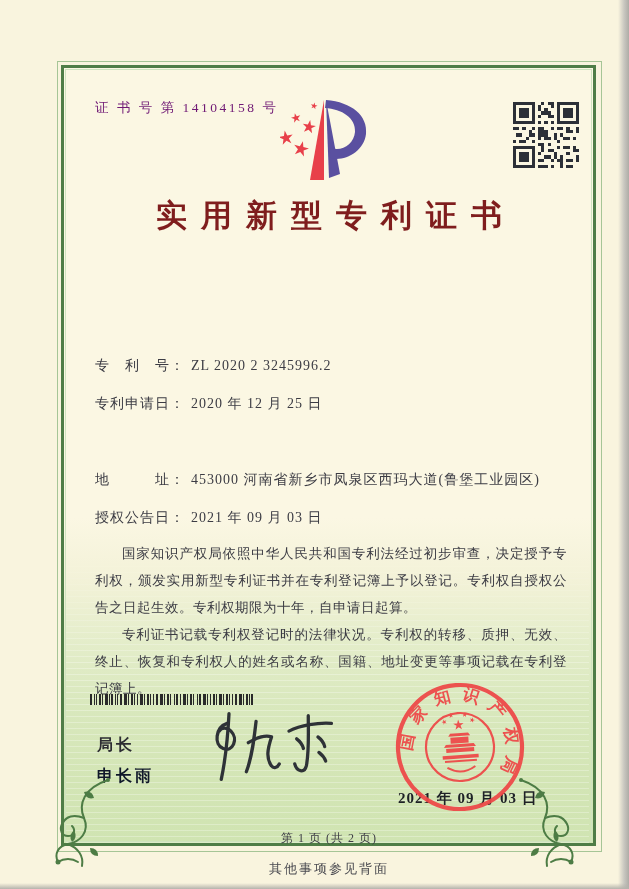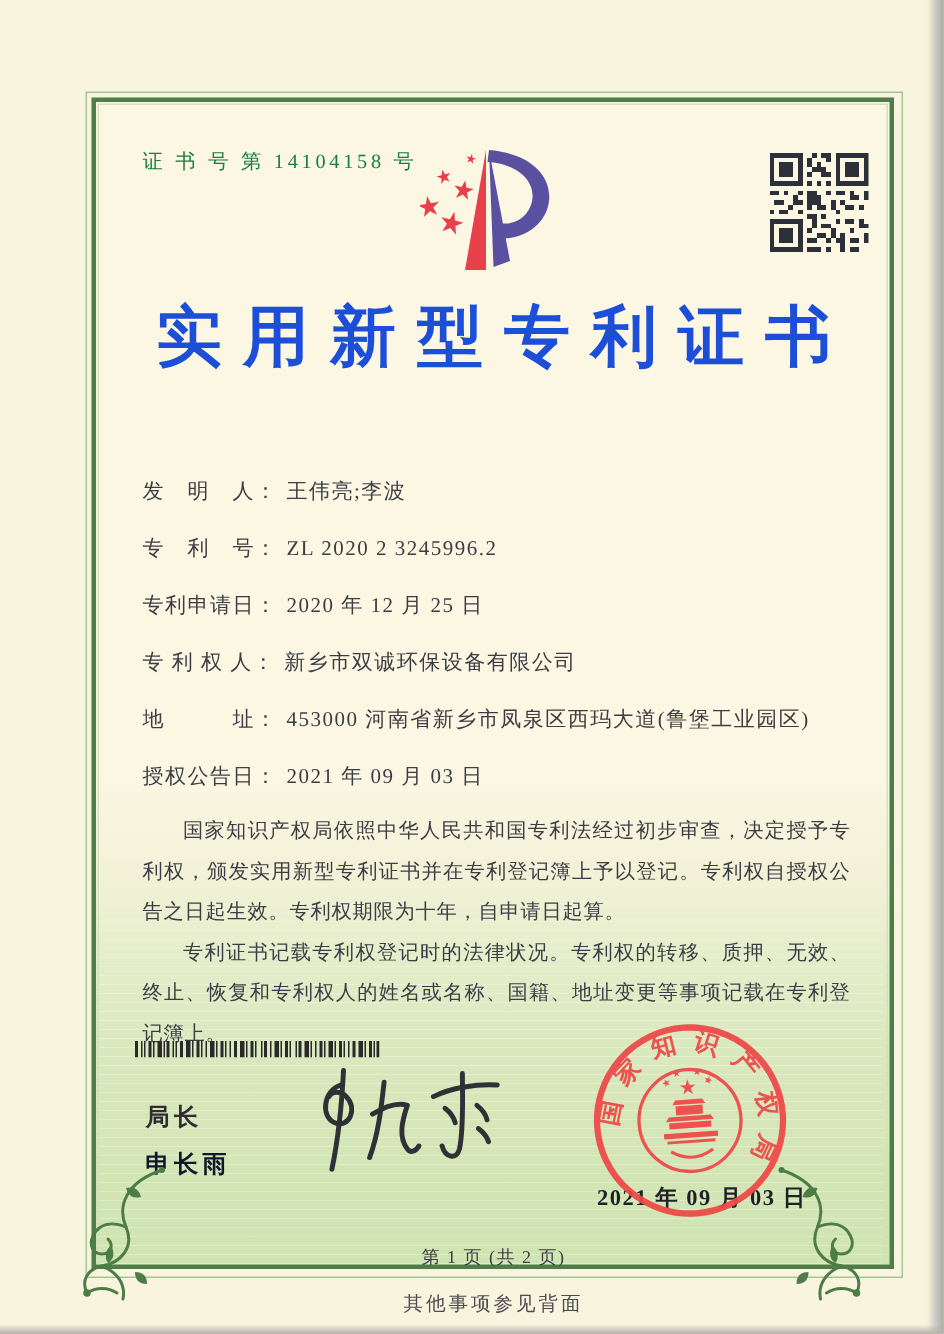--- a/index.html
+++ b/index.html
@@ -21,23 +21,23 @@
     opacity:.55;
     -webkit-mask-image:linear-gradient(180deg,transparent 0,#000 35%);
     mask-image:linear-gradient(180deg,transparent 0,#000 35%);}
   
   .scan-edge-right{position:absolute;right:0;top:0;width:11px;height:100%;z-index:5;
     background:linear-gradient(90deg,rgba(180,178,170,0),#c9c7c0 55%,#aeaca6);}
   .scan-edge-bottom{position:absolute;left:0;bottom:0;width:100%;height:6px;z-index:5;
     background:linear-gradient(180deg,rgba(180,178,170,0),#b5b3ac);}
   
   .abs{position:absolute;z-index:2;}
-  .cert-no{left:95px;top:99px;font-size:13.5px;letter-spacing:2.5px;color:#15803d;}
-  .title{left:57px;top:195px;width:544px;text-align:center;font-size:44px;
-    font-weight:600;letter-spacing:14px;text-indent:14px;color:#1d4ed8;}
+  .cert-no{left:95px;top:99px;font-size:13.5px;letter-spacing:2.5px;color:#701a75;}
+  .title{left:57px;top:195px;width:544px;text-align:center;font-size:31px;
+    font-weight:600;letter-spacing:14px;text-indent:14px;color:#7f1d1d;}
   .field{left:95px;width:480px;font-size:14px;letter-spacing:1px;white-space:nowrap;}
   .field .flabel{margin-right:6px;}
   .grant2{position:absolute;left:237px;top:0;white-space:nowrap;}
   .paras{left:95px;top:540px;width:472px;font-size:13.5px;line-height:27px;
     text-align:justify;letter-spacing:.5px;}
   .paras p{margin:0;text-indent:2em;}
   .director-title{left:97px;top:735px;font-size:16px;letter-spacing:3px;
     font-family:Liberation Serif, serif;font-weight:600;color:#2d2d33;}
   .director-name{left:97px;top:766px;font-size:16px;letter-spacing:3px;
     font-family:"Liberation Sans","DejaVu Sans",sans-serif;font-weight:600;color:#0f172a;}
@@ -96,31 +96,25 @@
                M8,11h1v1h-1z M10,11h2v1h-2z M13,10h1v2h-1z M15,10h1v1h-1z M16,11h2v1h-2z M19,11h1v1h-1z
                M8,13h2v1h-2z M11,13h1v1h-1z M14,12h1v1h-1z M9,14h1v2h-1z M11,15h2v1h-2z M14,14h1v1h-1z M16,14h2v1h-2z M19,14h1v1h1v1h-2z
                M8,16h1v1h-1z M10,17h2v1h-2z M13,16h1v2h-1z M15,17h1v1h-1z M17,16h1v1h-1z
                M8,18h2v1h-2z M12,18h1v1h-1z M14,18h2v1h-2z M17,18h2v1h-2z M20,17h1v2h-1z
                M8,20h3v1h-3z M12,20h1v1h-1z M15,19h1v2h-1z M17,20h2v1h-2z"></path>
     </g>
   </svg>
 
   <div class="abs title">实用新型专利证书</div>
 
-  <div class="abs field" style="top:319px">
-    <span class="flabel">发　明　人：</span><span>王伟亮;李波</span>
-  </div>
   <div class="abs field" style="top:357px">
     <span class="flabel">专　利　号：</span><span>ZL 2020 2 3245996.2</span>
   </div>
   <div class="abs field" style="top:395px">
     <span class="flabel">专利申请日：</span><span>2020 年 12 月 25 日</span>
-  </div>
-  <div class="abs field" style="top:433px">
-    <span class="flabel">专 利 权 人：</span><span>新乡市双诚环保设备有限公司</span>
   </div>
   <div class="abs field" style="top:471px">
     <span class="flabel">地　　　址：</span><span>453000 河南省新乡市凤泉区西玛大道(鲁堡工业园区)</span>
   </div>
   <div class="abs field" style="top:509px">
     <span class="flabel">授权公告日：</span><span>2021 年 09 月 03 日</span>
   </div>
 
   <div class="abs paras">
     <p>国家知识产权局依照中华人民共和国专利法经过初步审查，决定授予专利权，颁发实用新型专利证书并在专利登记簿上予以登记。专利权自授权公告之日起生效。专利权期限为十年，自申请日起算。</p>

